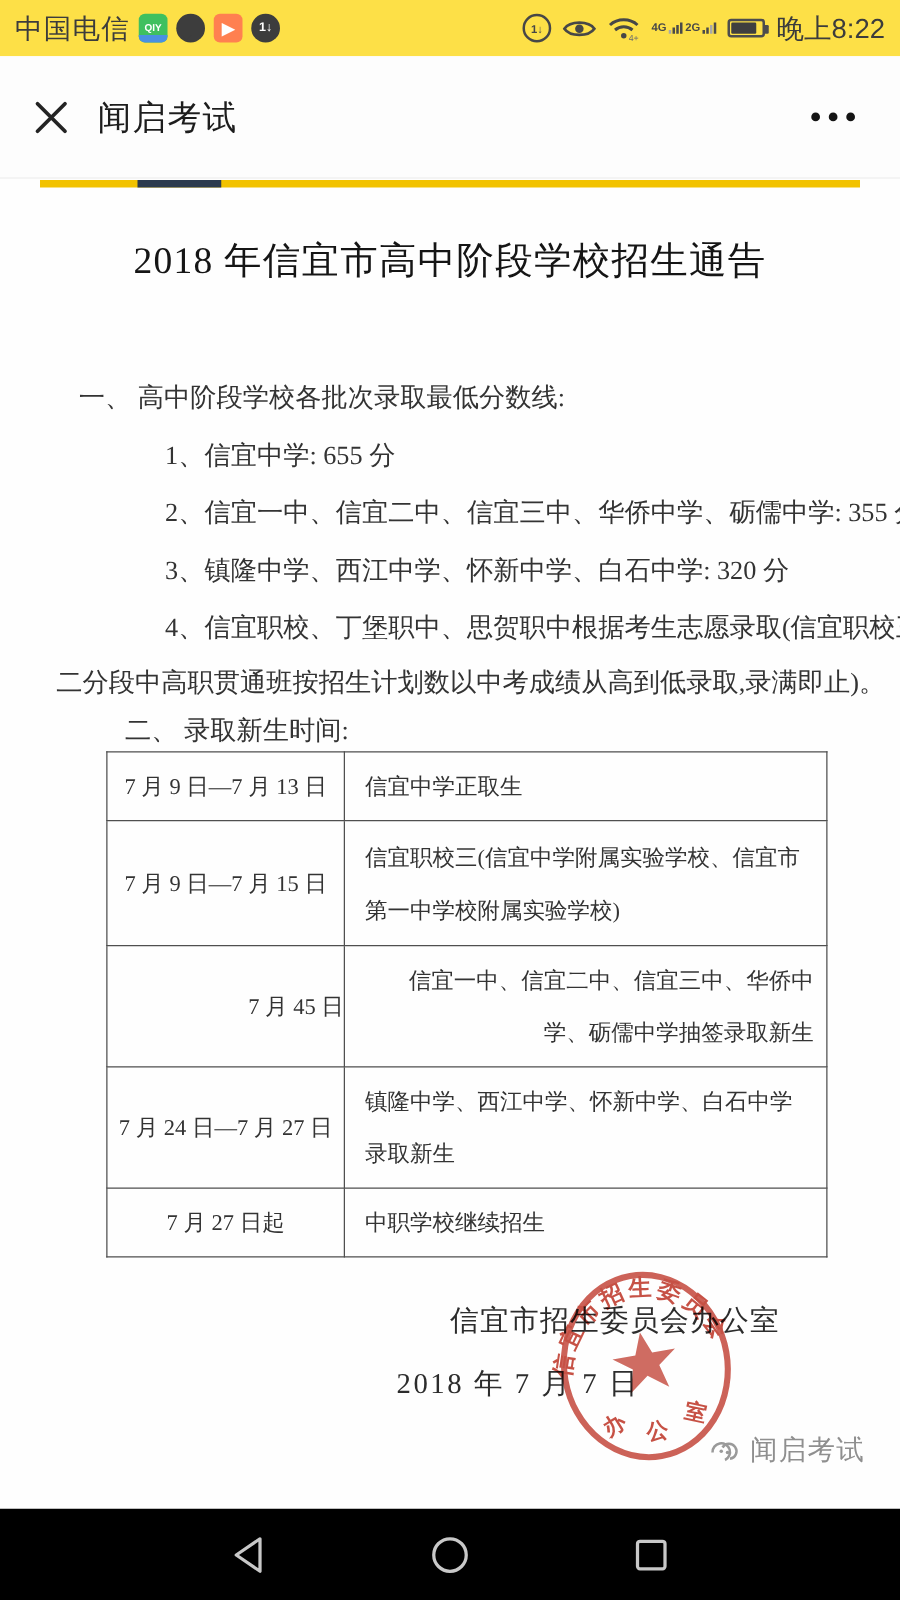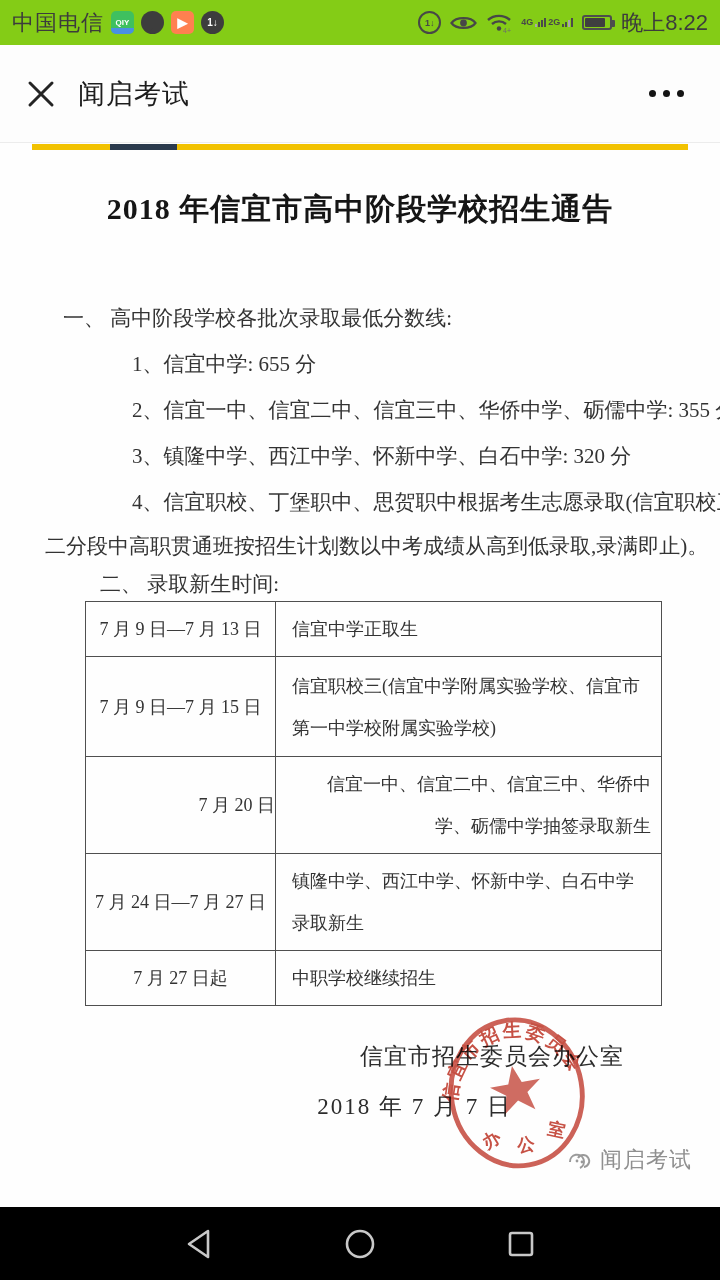--- a/index.html
+++ b/index.html
@@ -2,21 +2,21 @@
 <html><head>
 <meta charset="utf-8">
 <style>
   * { margin:0; padding:0; box-sizing:border-box; }
   html,body { width:720px; height:1280px; }
   body { font-family:"Liberation Sans", sans-serif; background:#ffffff; }
   .screen { position:relative; width:720px; height:1280px; overflow:hidden; background:#ffffff; }
 
   
   .status-bar { position:absolute; top:0; left:0; width:720px; height:45px;
-    background:#84cc16; display:flex; align-items:center; padding:0 12px; color:#3f3f3f; }
+    background:#fde047; display:flex; align-items:center; padding:0 12px; color:#3f3f3f; }
   .sb-left { display:flex; align-items:center; gap:7px; }
   .carrier { font-size:22px; color:#3c3c3c; letter-spacing:1px; }
   .chip { width:23px; height:23px; border-radius:5px; display:flex; align-items:center; justify-content:center; position:relative; }
   .chip-iqiyi { background:#3fc05f; }
   .chip-iqiyi span { color:#fff; font-size:8px; font-weight:bold; letter-spacing:0; }
   .chip-iqiyi i { position:absolute; bottom:0; left:0; width:100%; height:6px; background:#4a90e2; border-radius:0 0 5px 5px; }
   .chip-bubble { background:#3d3d3d; border-radius:50% 50% 50% 50%; }
   .chip-bubble::after { content:""; position:absolute; bottom:-2px; left:4px; border:4px solid transparent; border-top-color:#3d3d3d; }
   .chip-play { background:#ff8050; }
   .chip-play span { color:#fff; font-size:13px; font-weight:bold; }
@@ -45,21 +45,21 @@
   .hdr-more i { width:7px; height:7px; border-radius:50%; background:#141414; }
 
   
   .content { position:absolute; top:143px; left:0; width:720px; height:1064px; background:#fefefe; }
   .progress-bar { position:absolute; top:1px; left:32px; width:656px; height:6px; background:#f2c200; }
   .progress-seg { position:absolute; top:0; left:78px; width:67px; height:6px; background:#2b3a4d; }
 
   .doc { position:absolute; top:0; left:0; width:720px; height:100%; color:#2e2e2e;
     font-family:"Liberation Serif", serif; }
   .doc-title { position:absolute; top:44px; left:0; width:720px; text-align:center;
-    font-size:30px; line-height:44px; font-weight:700; color:#151515; letter-spacing:1px; white-space:nowrap; }
+    font-size:30px; line-height:44px; font-weight:400; color:#151515; letter-spacing:1px; white-space:nowrap; }
   .line { position:absolute; font-size:21px; line-height:30px; white-space:nowrap; color:#333; }
   .l-h1  { top:160px; left:63px; }
   .l-i1  { top:206px; left:132px; }
   .l-i2  { top:252px; left:132px; }
   .l-i3  { top:298px; left:132px; }
   .l-i4a { top:344px; left:132px; }
   .l-i4b { top:388px; left:45px; }
   .l-h2  { top:426px; left:63px;margin-left:37px; }
 
   table.sched { position:absolute; top:458px; left:85px; width:576px; border-collapse:collapse;
@@ -181,21 +181,21 @@
         <tbody>
             <tr class="r1">
           <td class="c-date">7 月 9 日—7 月 13 日</td>
           <td class="c-desc">信宜中学正取生</td>
         </tr>
         <tr class="r2">
           <td class="c-date">7 月 9 日—7 月 15 日</td>
           <td class="c-desc">信宜职校三(信宜中学附属实验学校、信宜市第一中学校附属实验学校)</td>
         </tr>
         <tr class="r3">
-          <td class="c-date">7 月 20 日</td>
+          <td class="c-date">7 月 45 日</td>
           <td class="c-desc">信宜一中、信宜二中、信宜三中、华侨中学、砺儒中学抽签录取新生</td>
         </tr>
         <tr class="r4">
           <td class="c-date">7 月 24 日—7 月 27 日</td>
           <td class="c-desc">镇隆中学、西江中学、怀新中学、白石中学录取新生</td>
         </tr>
         <tr class="r5">
           <td class="c-date">7 月 27 日起</td>
           <td class="c-desc">中职学校继续招生</td>
         </tr>

